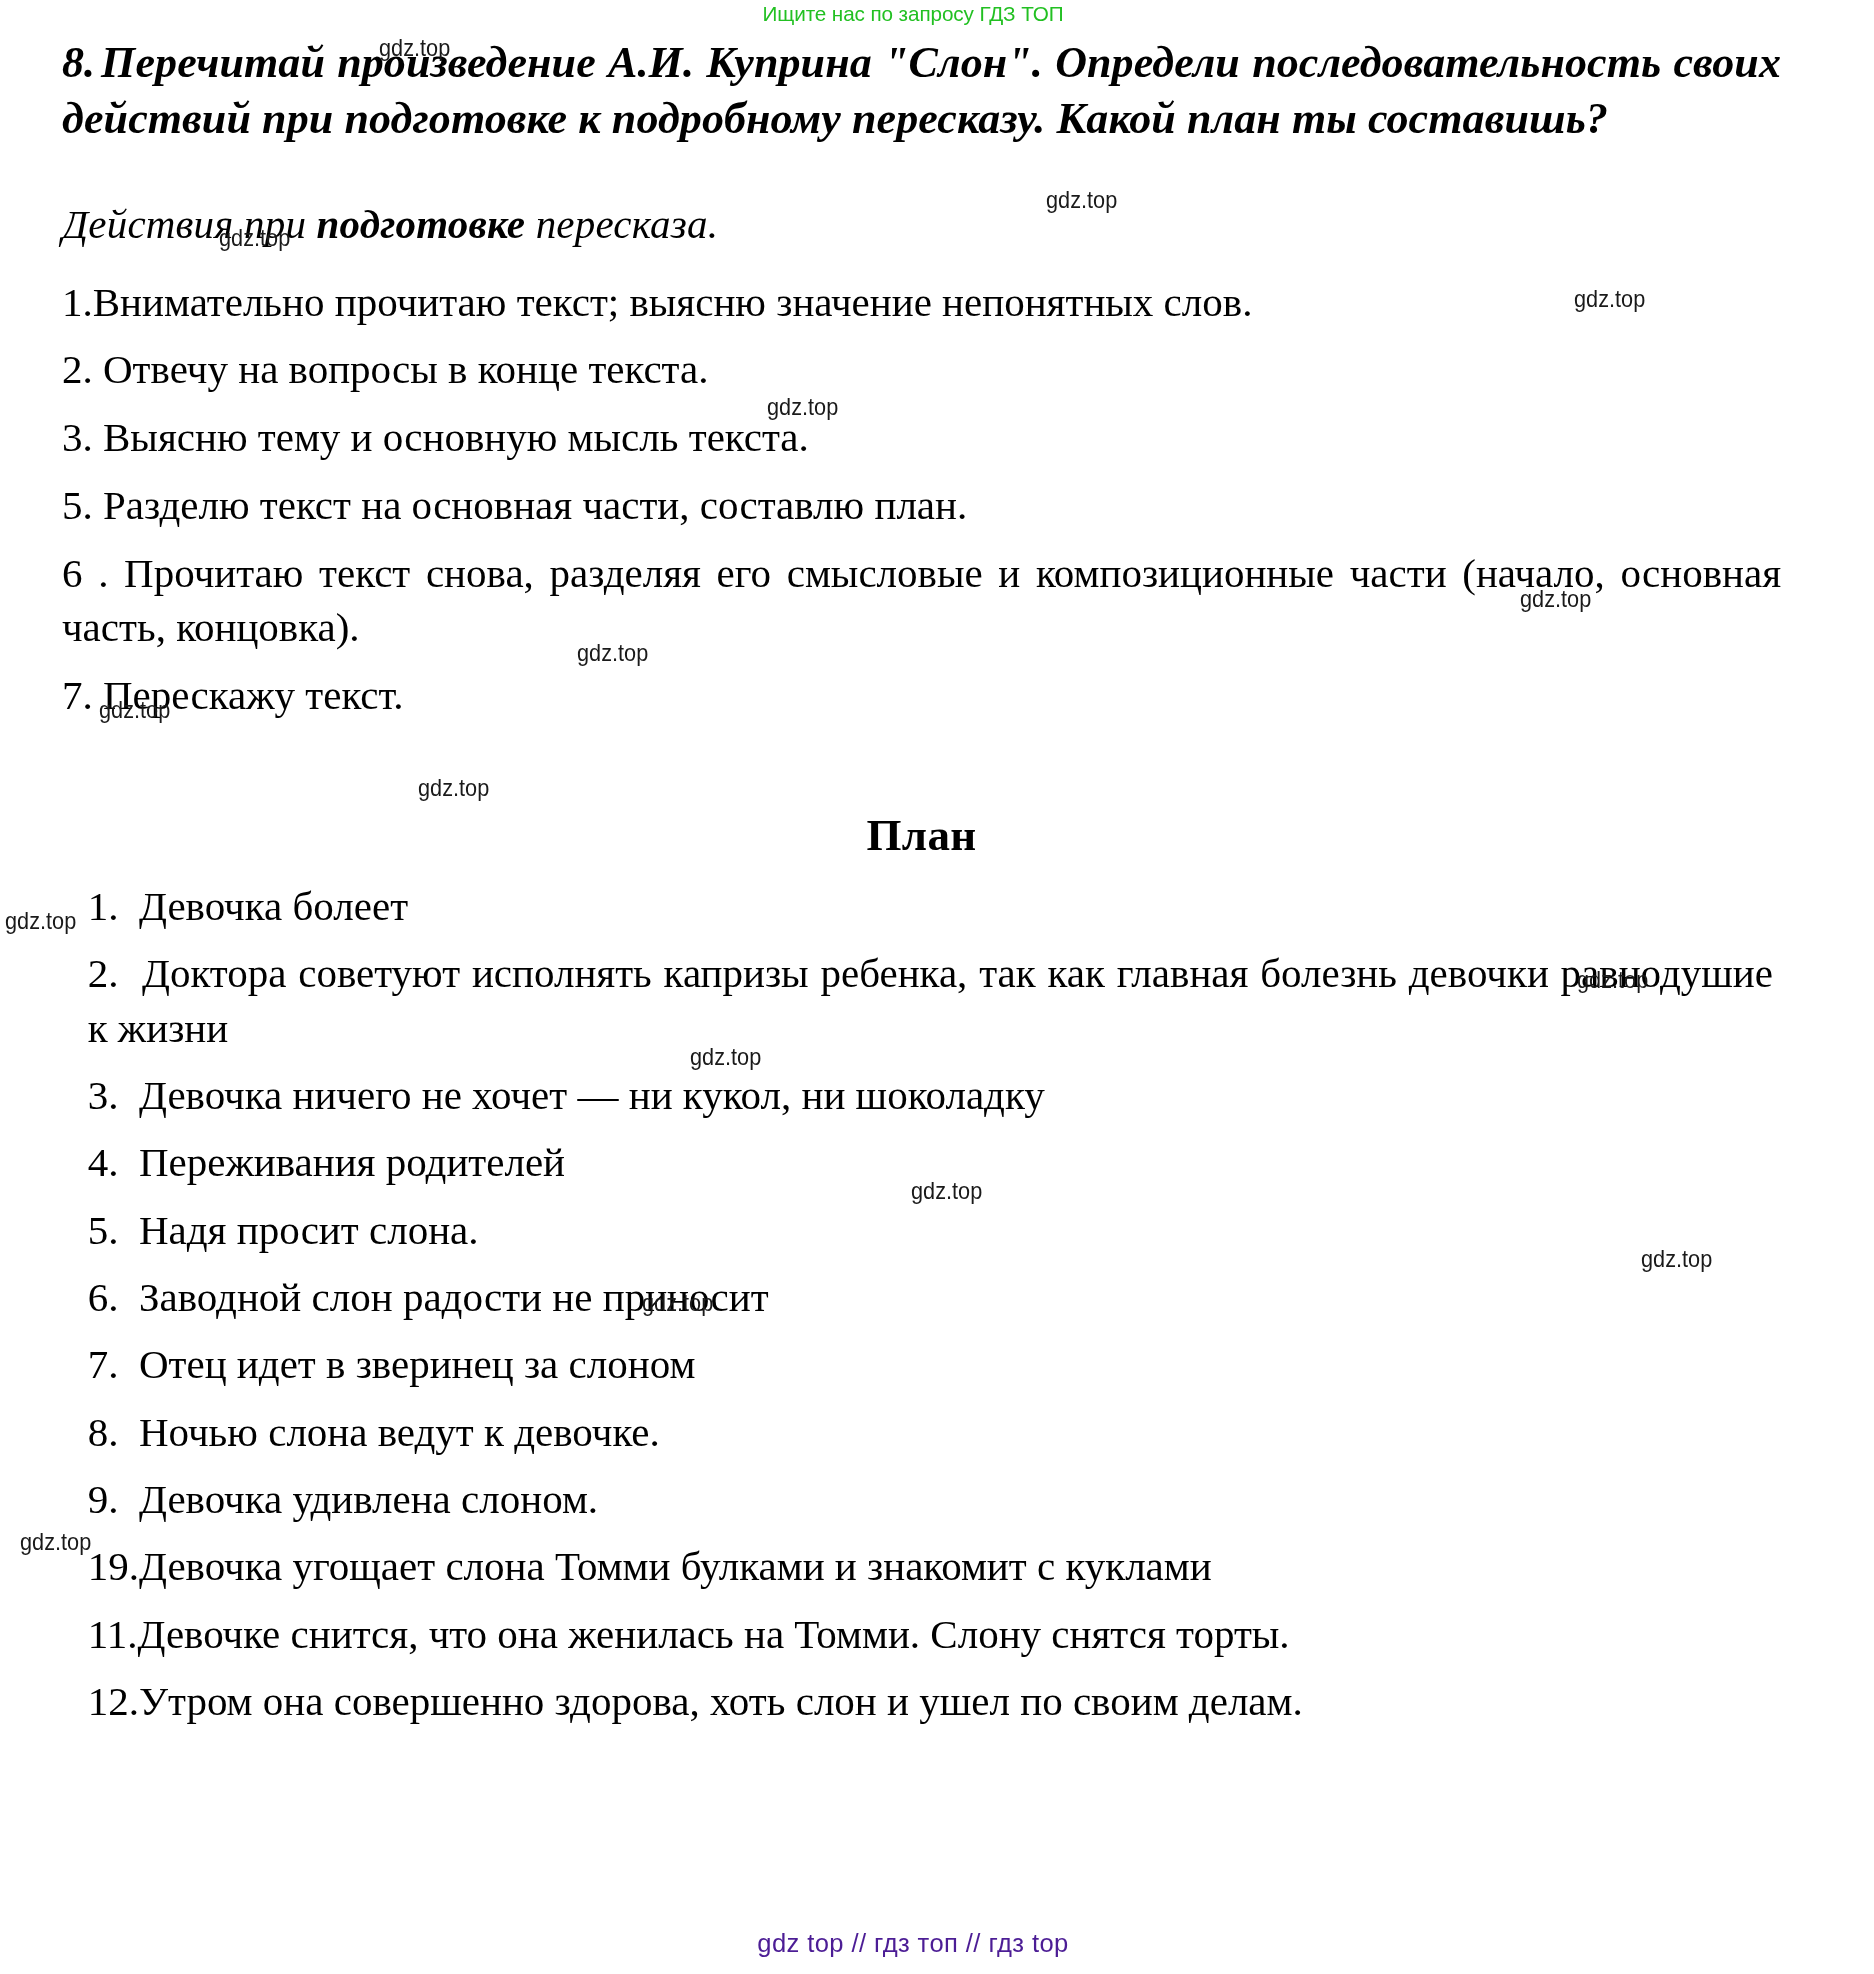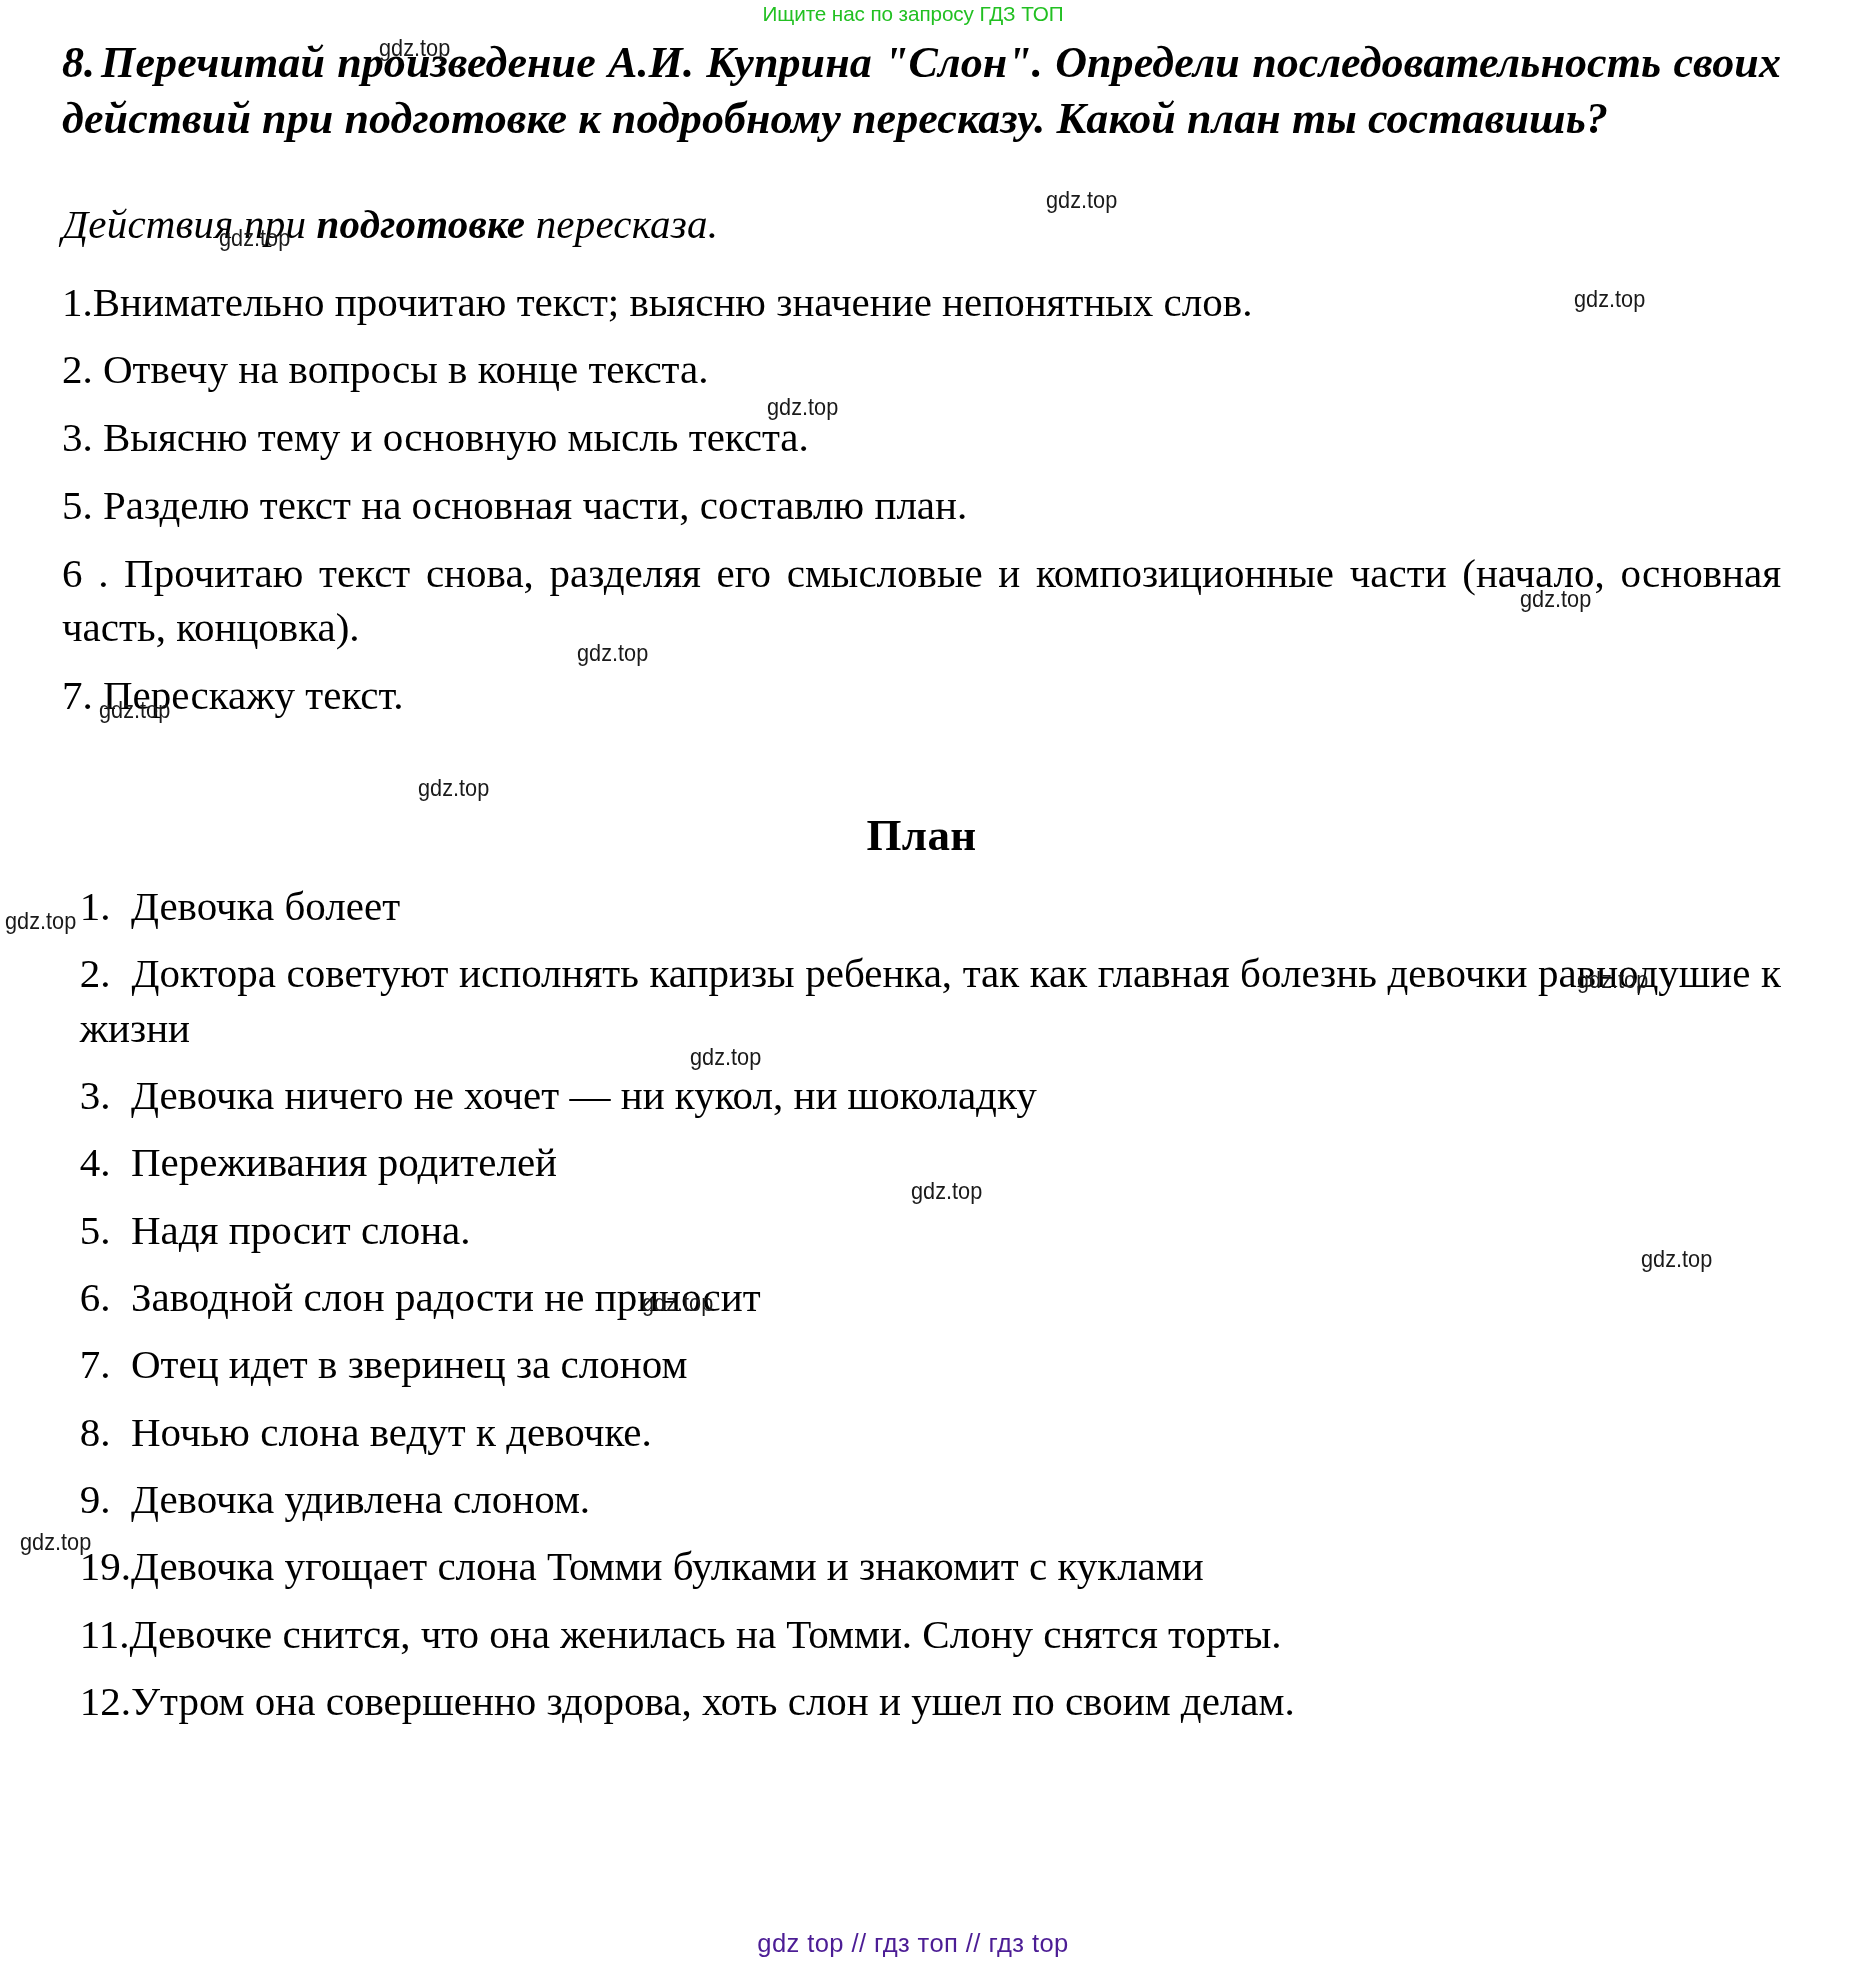--- a/index.html
+++ b/index.html
@@ -101,21 +101,21 @@
   .plan-heading {
     font-size: 45px;
     font-weight: 700;
     margin: 87px 0 17.7px 0;
     letter-spacing: 0.3px;
     text-align: center;
   }
 
   
   .plan {
-    margin: 0;
+    margin: 8px;
     padding: 0;
     list-style: none;
     font-family: Liberation Serif, serif;
   }
   .plan li {
     font-size: 41px;
     line-height: 1.33;
     margin: 0 0 12.8px 0;
     padding-left: 17.7px;
     text-align: left;

